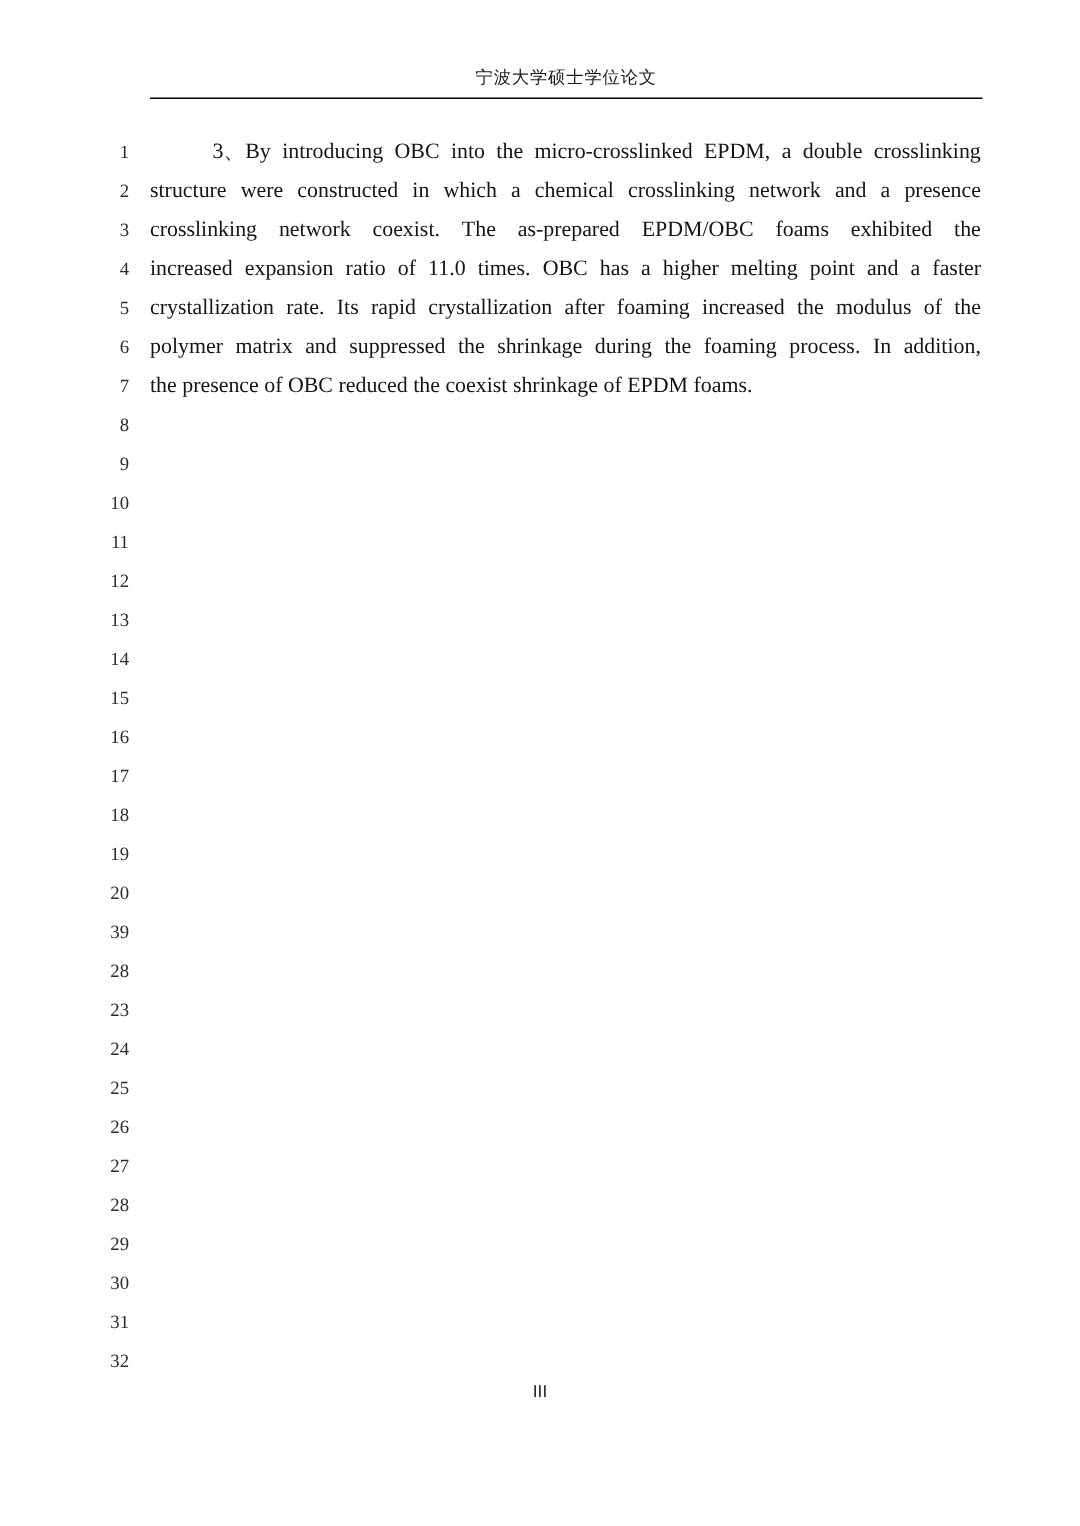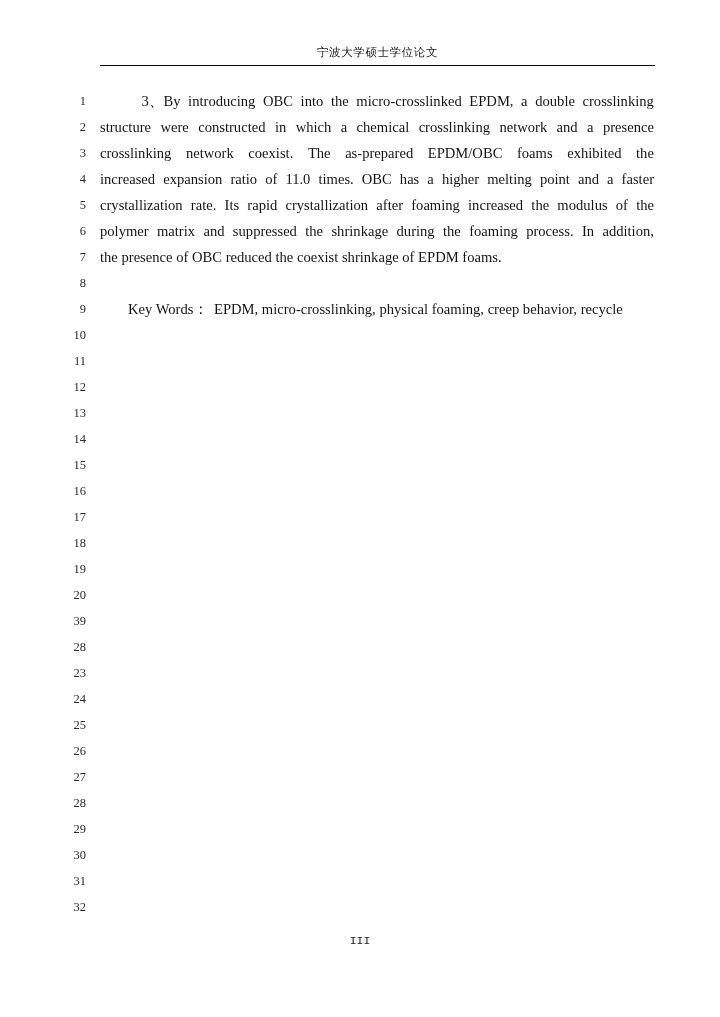--- a/index.html
+++ b/index.html
@@ -88,22 +88,21 @@
 
   
   .footer {
     position: absolute;
     left: 0;
     top: 922px;
     width: 720px;
     text-align: center;
     font-size: 11.5px;
     color: #1a1a1a;
-    font-family: Liberation Mono, monospace;
-    margin-top: 12px;
+    font-family: Liberation Sans, sans-serif;
   }
 </style>
 </head>
 <body>
 
 <div class="page">
 
   <div class="header-zone">
     <div class="header-title">宁波大学硕士学位论文</div>
     <div class="header-rule"></div>
@@ -223,20 +222,19 @@
         <span>shrinkage</span>
         <span>during</span>
         <span>the</span>
         <span>foaming</span>
         <span>process.</span>
         <span>In</span>
         <span>addition,</span>
       </div>
       <div class="body-line"><span>the presence of OBC reduced the coexist shrinkage of EPDM foams.</span></div>
       <div class="body-line">&nbsp;</div>
-      <div class="body-line"><span class="kw-indent"></span><span>Key Words：</span><span class="kw-gap"></span><span>EPDM, micro-crosslinking, physical foaming, creep behavior, recycle</span></div>
     </div>
 
   <div class="footer">
     <span>III</span>
   </div>
 
 </div>
 
 </body></html>

